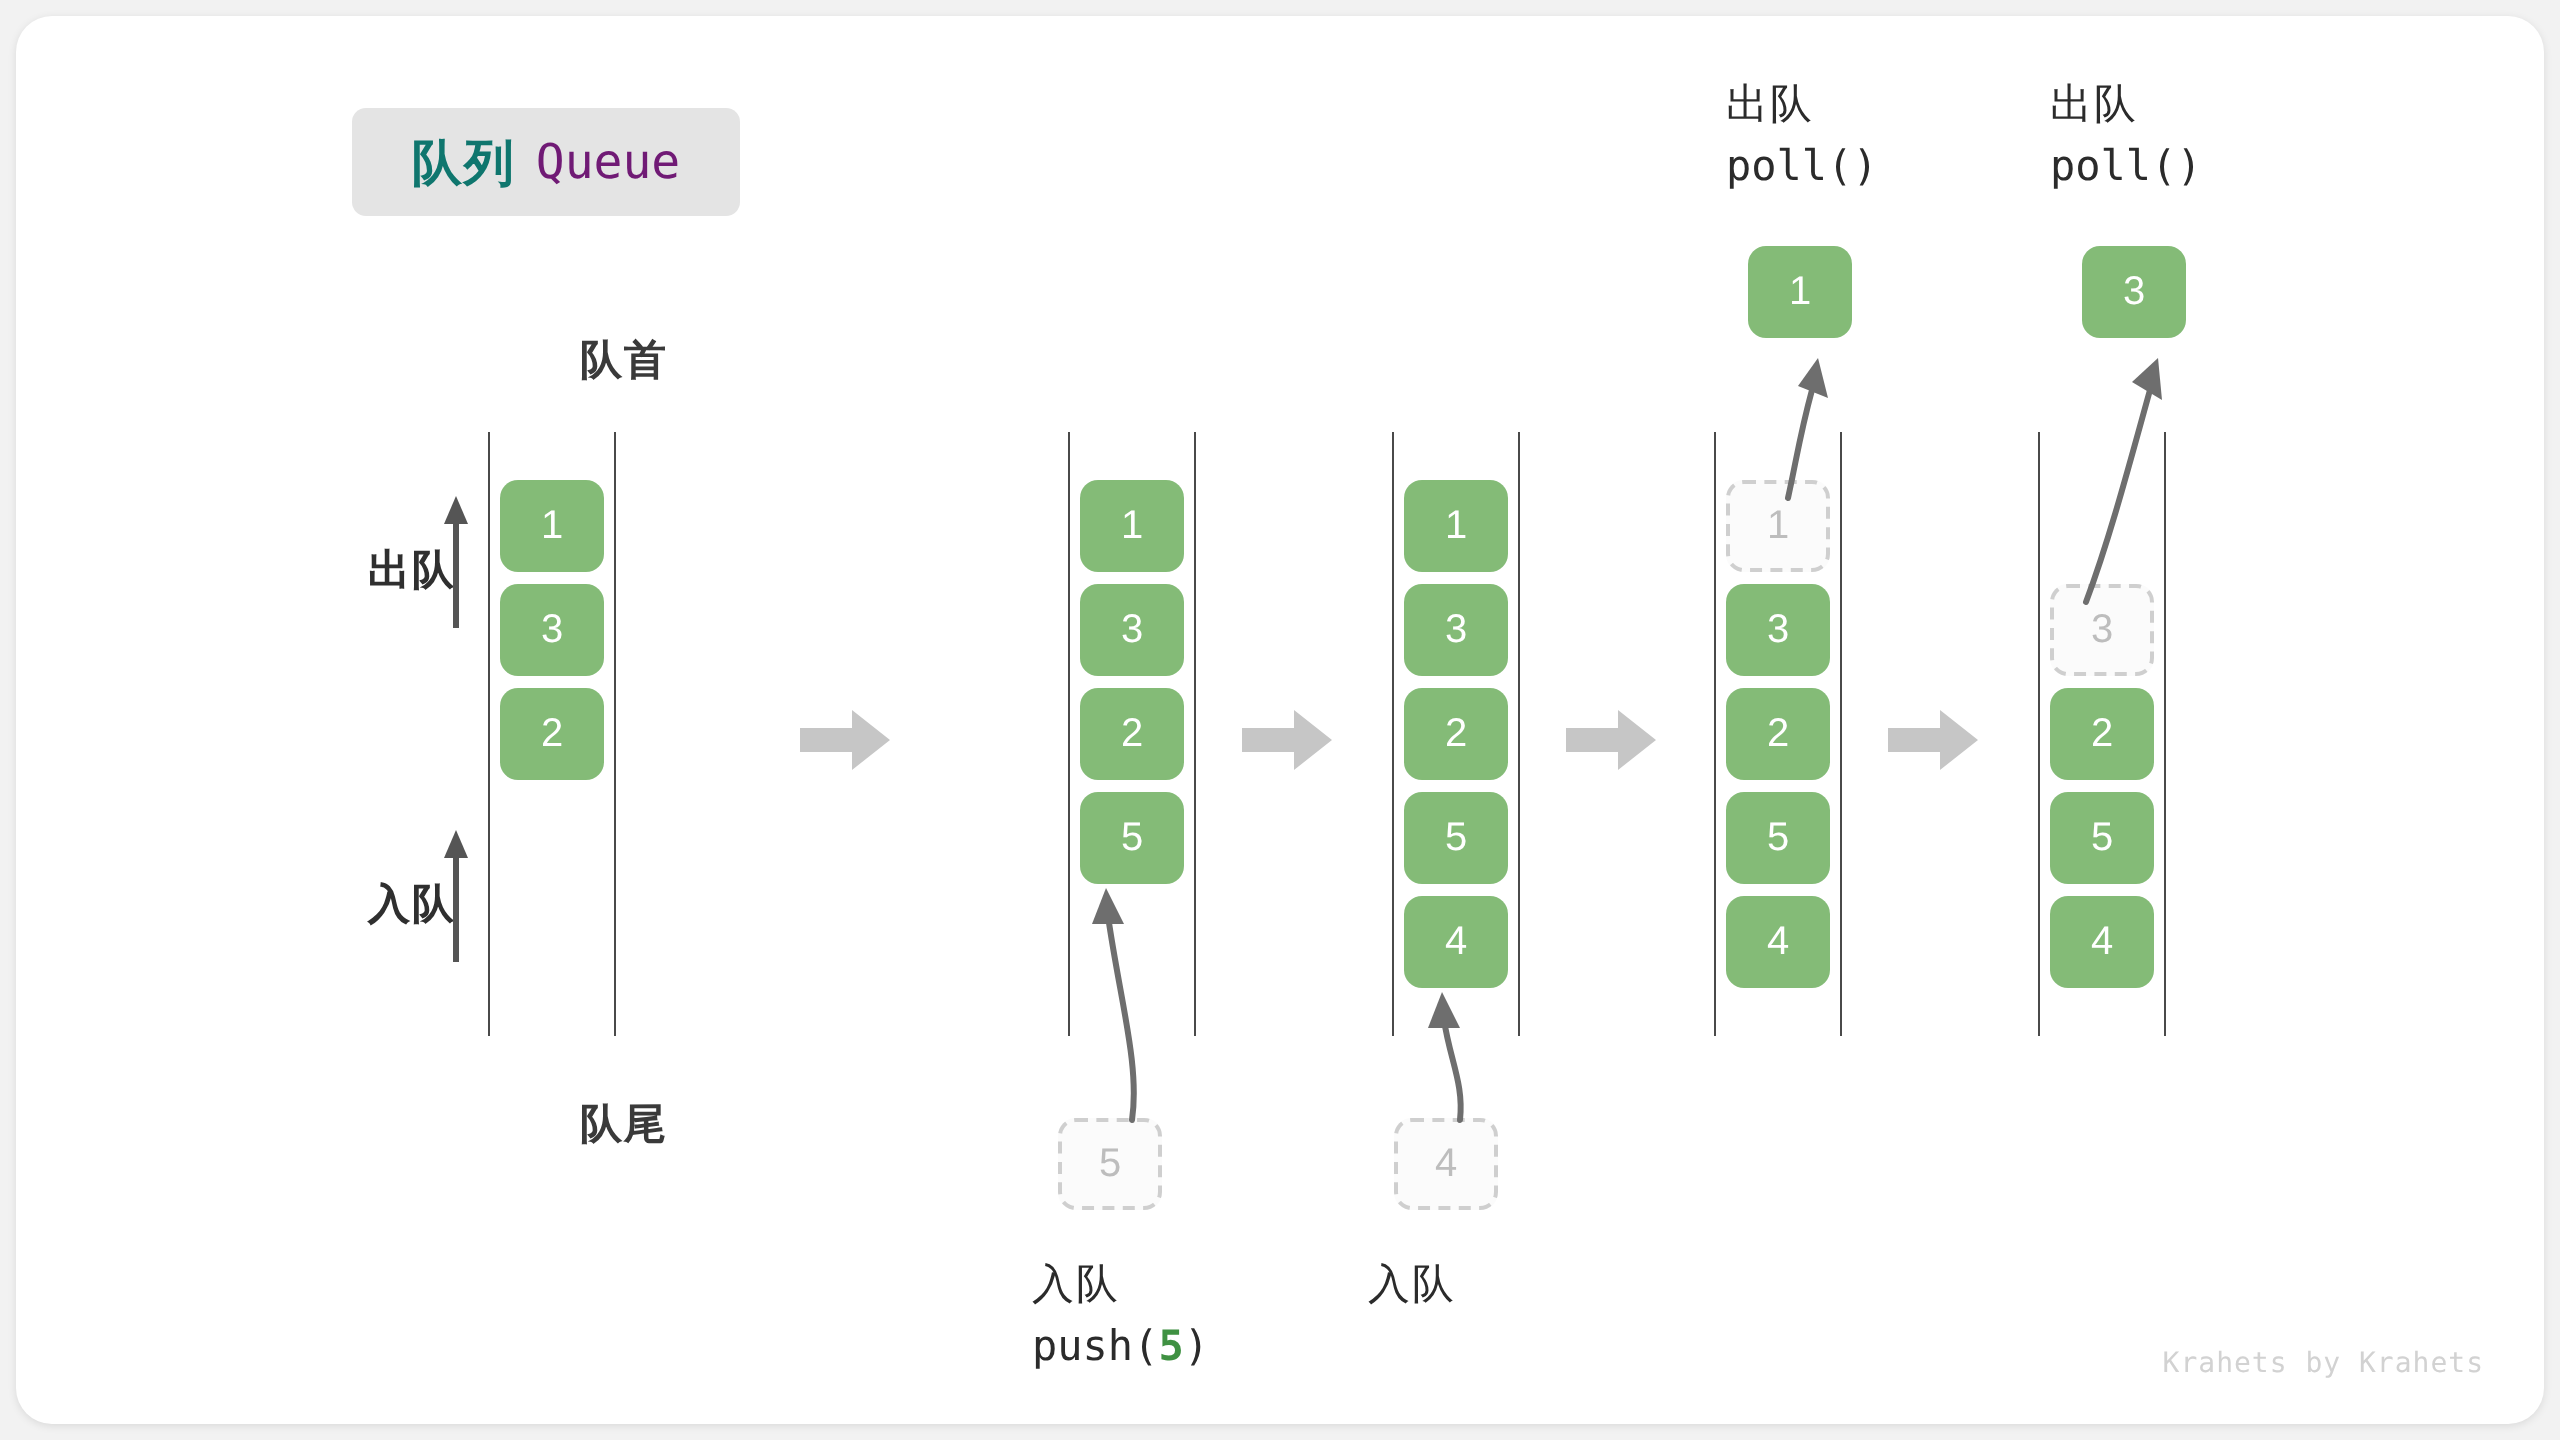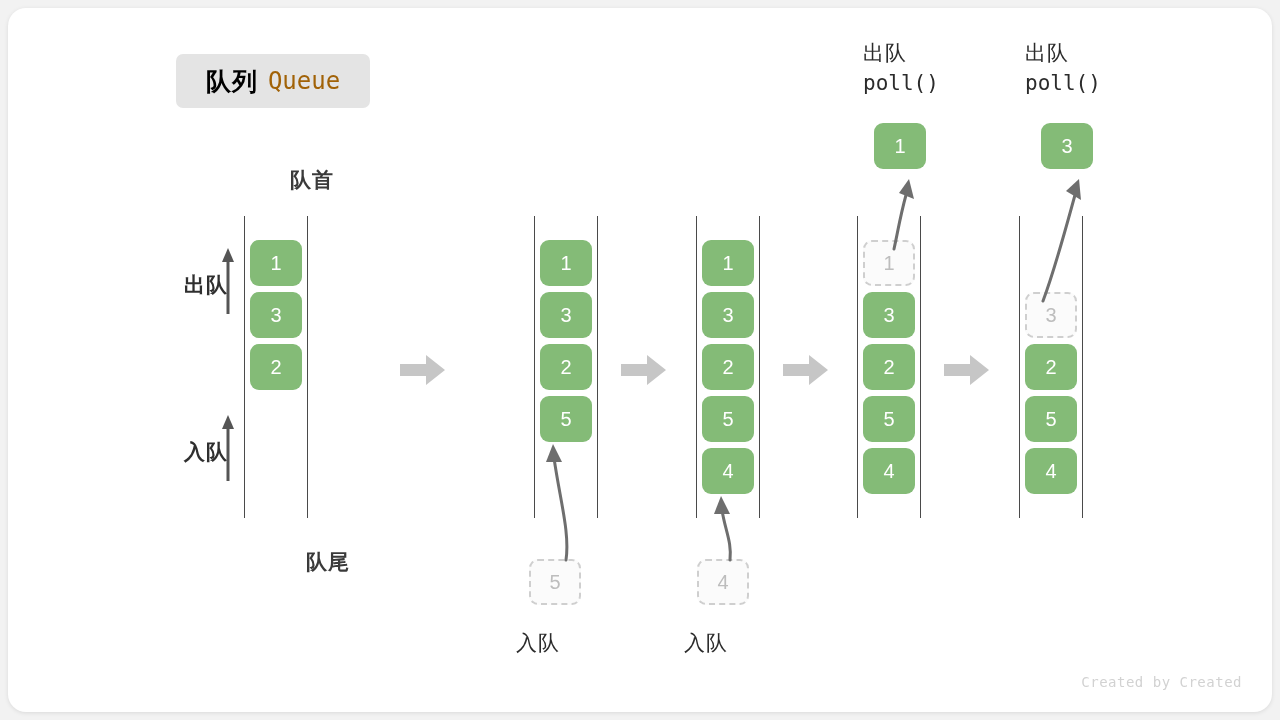--- a/index.html
+++ b/index.html
@@ -20,26 +20,26 @@
   
   .title-badge{
     position:absolute;left:168px;top:46px;
     width:194px;height:54px;
     background:#e4e4e4;
     border-radius:7px;
     display:flex;align-items:center;justify-content:center;
     gap:10px;
   }
   .title-cn{
-    font-size:25px;font-weight:bold;color:#000000;
+    font-size:25px;font-weight:bold;color:#0f766e;
     letter-spacing:1px;
   }
   .title-en{
     font-family:"DejaVu Sans Mono","Liberation Mono",monospace;
-    font-size:24px;color:#a16207;
+    font-size:24px;color:#701a75;
   }
   
   .hdr-label{
     position:absolute;
     font-size:21px;font-weight:bold;color:#3a3a3a;
     letter-spacing:1px;
     text-align:right;width:120px;
   }
   
   .side-label{
@@ -119,21 +119,21 @@
 <body>
 
 <div class="card">
 
   <div class="title-badge">
     <span class="title-cn">队列</span>
     <span class="title-en">Queue</span>
   </div>
 
   <div class="hdr-label" style="left:206px;top:158px;">队首</div>
-  <div class="hdr-label" style="left:222px;top:540px;">队尾</div>
+  <div class="hdr-label" style="left:206px;top:540px;">队尾</div>
 
   <div class="side-label" style="left:140px;top:263px;">出队</div>
   <div style="position:absolute;left:210px;top:238px;">
     <svg width="20" height="70" viewBox="0 0 20 70">
       <line x1="10" y1="68" x2="10" y2="12" stroke="#555" stroke-width="3"></line>
       <path d="M10 2 L16 16 L4 16 Z" fill="#555"></path>
     </svg>
   </div>
 
   <div class="side-label" style="left:140px;top:430px;">入队</div>
@@ -213,20 +213,21 @@
 
   <div class="push-ghost" style="left:521px;top:551px;">5</div>
   <div style="position:absolute;left:536px;top:430px;">
     <svg width="48" height="125" viewBox="0 0 48 125">
       <path d="M22 122 C26 95, 16 62, 10 20" stroke="#6e6e6e" stroke-width="3" fill="none" stroke-linecap="round"></path>
       <path d="M9 6 L18 24 L2 24 Z" fill="#6e6e6e"></path>
     </svg>
   </div>
   <div class="op-caption" style="left:508px;top:620px;">
     <div class="op-cn">入队</div>
+    <div class="op-code"><span>push(</span><span class="num">5</span><span>)</span></div>
   </div>
 
   <div class="push-ghost" style="left:689px;top:551px;">4</div>
   <div style="position:absolute;left:704px;top:482px;">
     <svg width="44" height="72" viewBox="0 0 44 72">
       <path d="M18 70 C20 52, 13 40, 10 20" stroke="#6e6e6e" stroke-width="3" fill="none" stroke-linecap="round"></path>
       <path d="M9 6 L18 24 L2 24 Z" fill="#6e6e6e"></path>
     </svg>
   </div>
   <div class="op-caption" style="left:676px;top:620px;">
@@ -250,15 +251,15 @@
     <div class="op-code">poll()</div>
   </div>
   <div class="pop-cell" style="left:1033px;top:115px;">3</div>
   <div style="position:absolute;left:1025px;top:165px;">
     <svg width="54" height="130" viewBox="0 0 54 130">
       <path d="M10 128 C22 96, 32 58, 42 22" stroke="#6e6e6e" stroke-width="3" fill="none" stroke-linecap="round"></path>
       <path d="M46 6 L48 27 L33 18 Z" fill="#6e6e6e"></path>
     </svg>
   </div>
 
-  <div class="credit">Created by Created</div>
+  <div class="credit">Krahets by Krahets</div>
 
 </div>
 
 </body></html>

